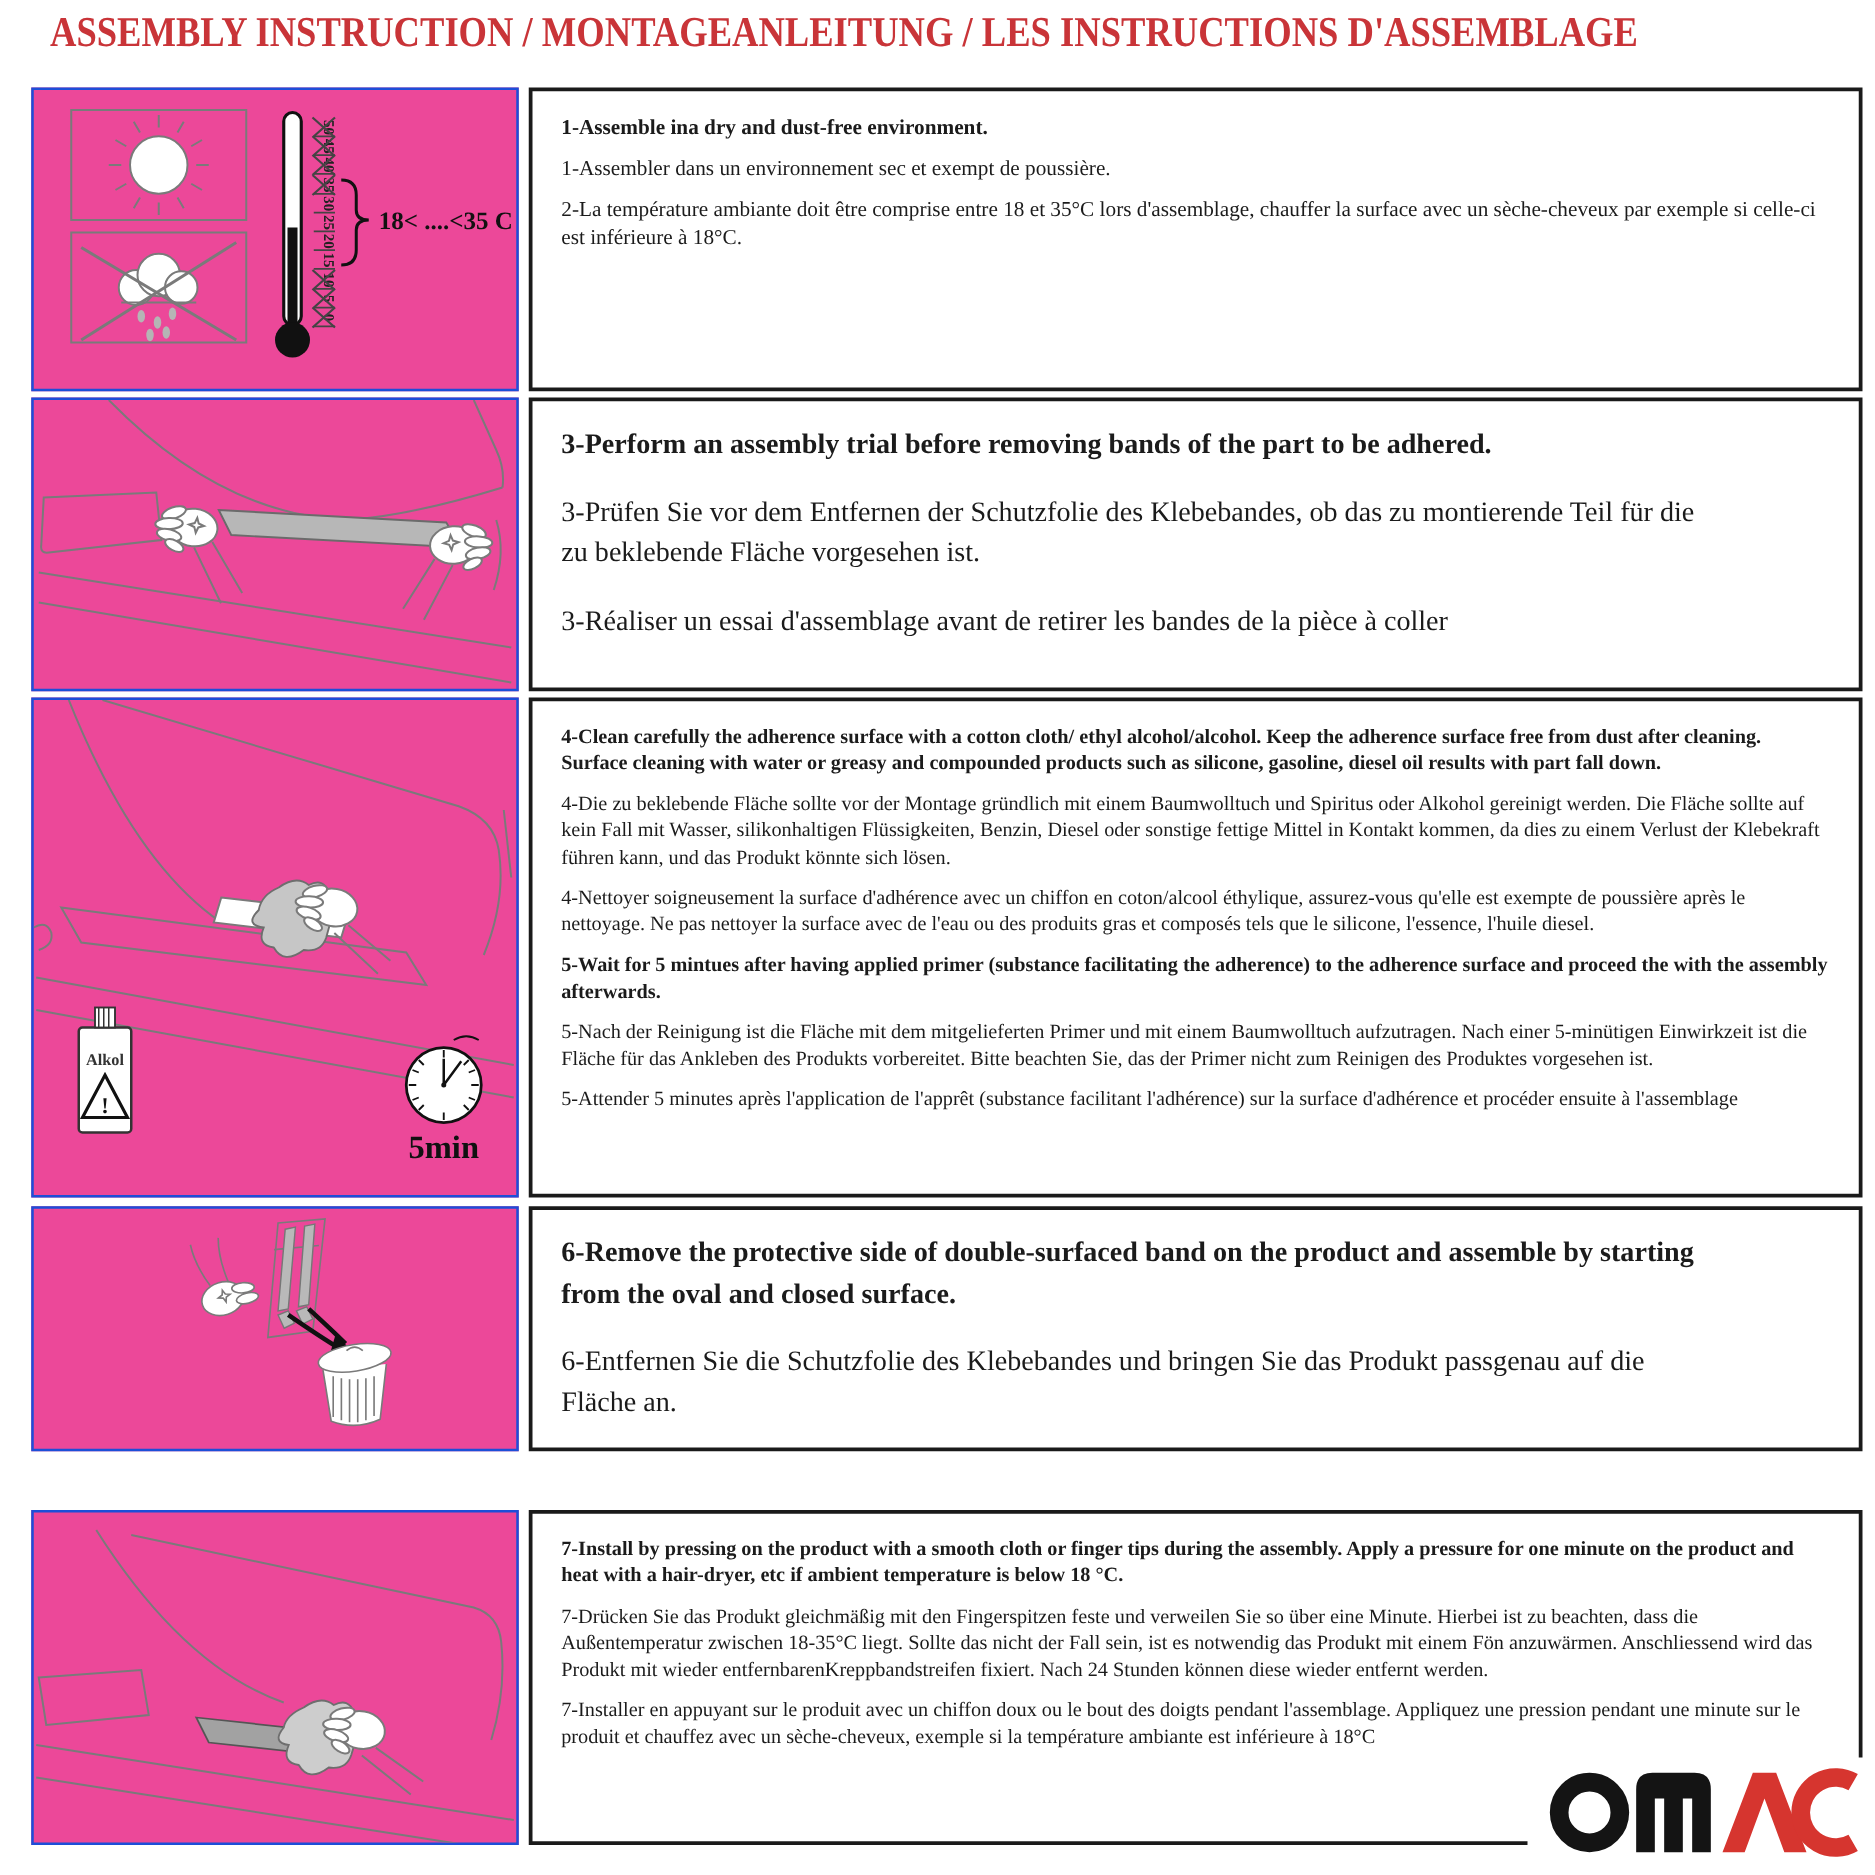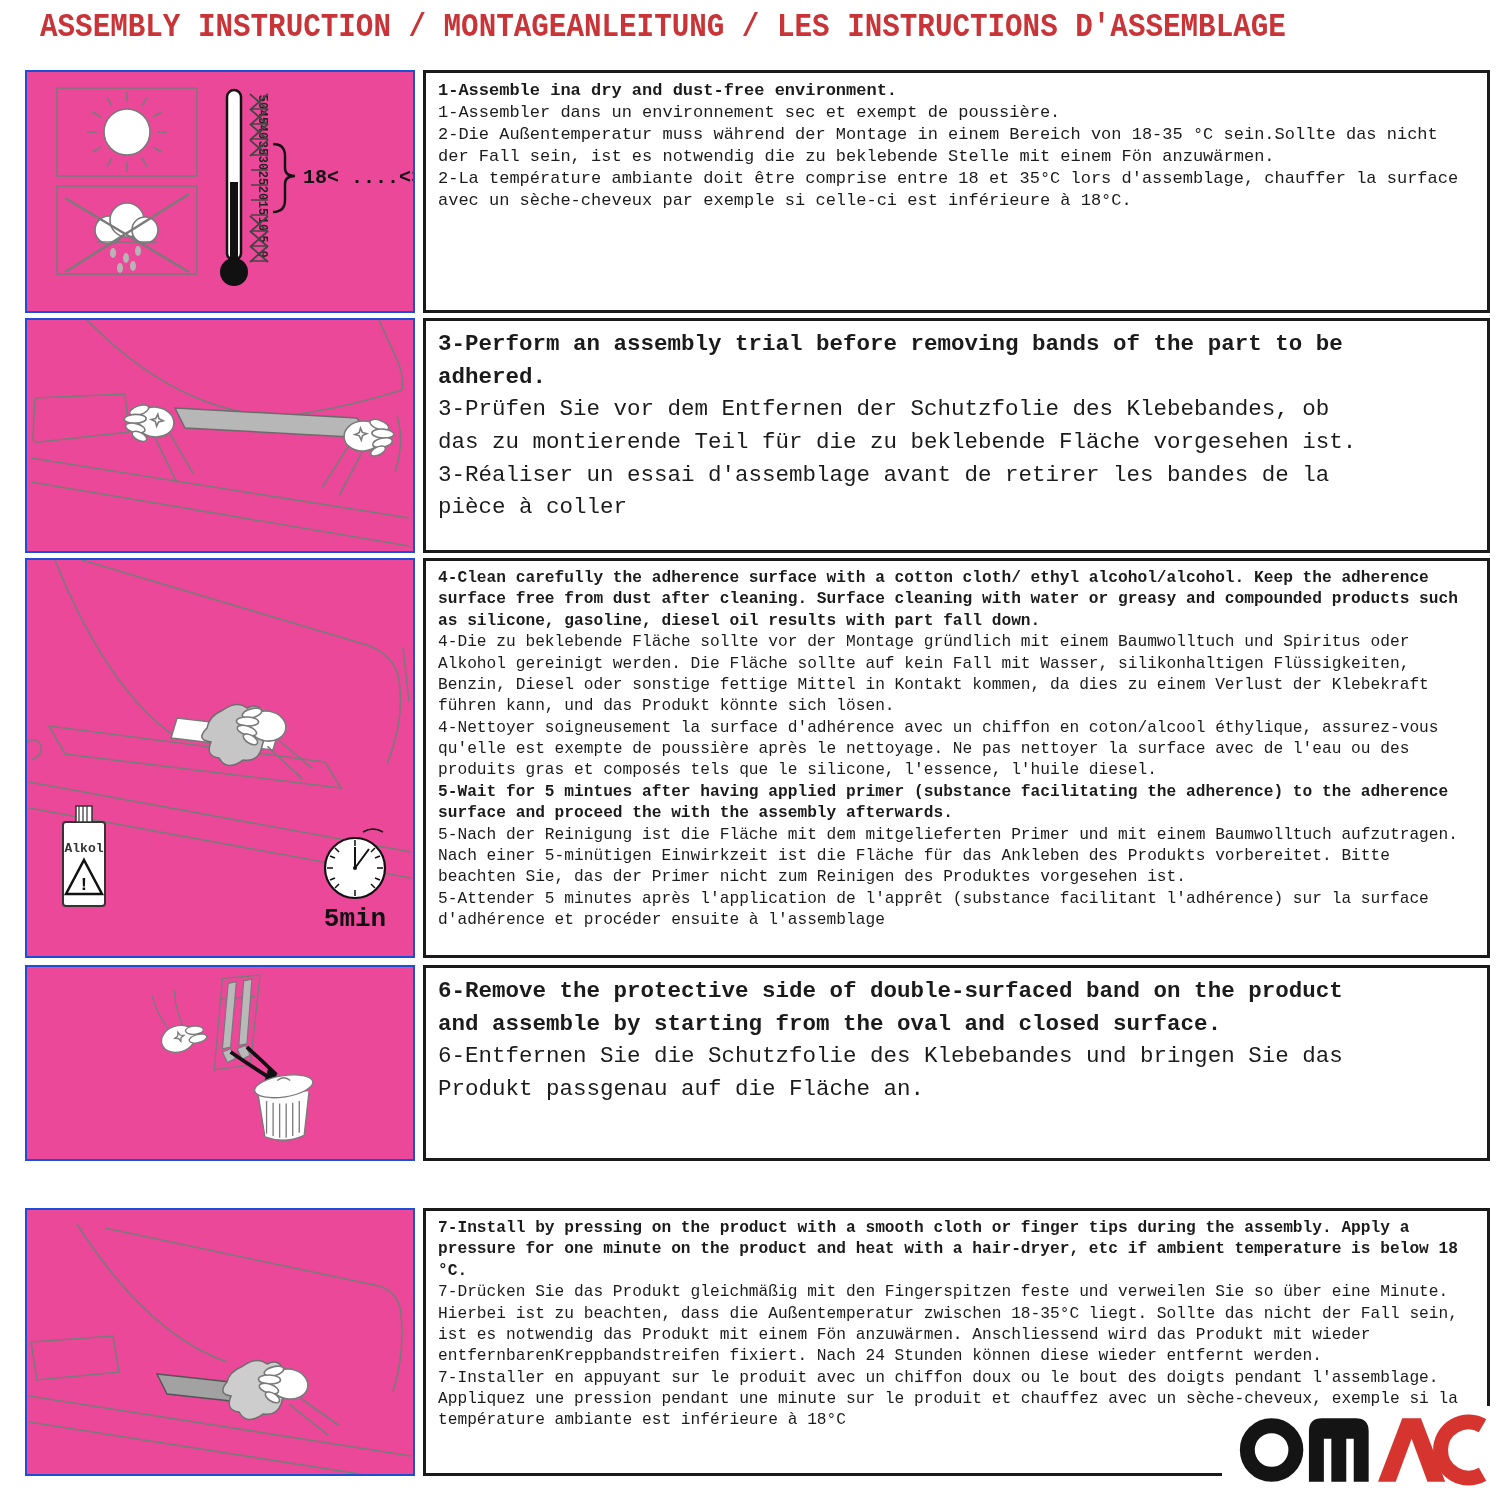--- a/index.html
+++ b/index.html
@@ -1,27 +1,27 @@
 <!DOCTYPE html>
 <html><head>
 <meta charset="utf-8">
 <style>
   *{box-sizing:border-box}
   html,body{margin:0;padding:0;background:#ffffff}
   .page{position:relative;width:1500px;height:1500px;background:#fff;
-        font-family:Liberation Mono, monospace;color:#1b1b1b;overflow:hidden}
+        font-family:Liberation Serif, serif;color:#1b1b1b;overflow:hidden}
   .title{position:absolute;left:40px;top:8px;margin:0;font-size:34px;font-weight:bold;
          color:#c93438;white-space:nowrap;transform:scaleX(.86);transform-origin:left top}
   .row{position:absolute;left:0;width:100%}
   .imgbox{position:absolute;left:25px;top:0;width:390px;height:100%;
           border:2px solid #1d4ed8;background:#ec4899}
   .imgbox svg{display:block;width:100%;height:100%}
   .textbox{position:absolute;left:423px;top:0;width:1067px;height:100%;
            border:3px solid #1a1a1a;background:#fff;padding:7px 12px}
-  .textbox p{margin:0}
+  .textbox p{margin:11px}
   .b{font-weight:bold}
   .gap{margin-top:23px}
   .fs1{font-size:17px;line-height:1.3}
   .fs3{font-size:16.2px;line-height:1.32}
   .big{font-size:22.5px;line-height:1.45;display:flex;flex-direction:column;
        justify-content:flex-start;padding-right:110px}
   .r1{top:70px;height:243px}
   .r2{top:318px;height:235px}
   .r3{top:558px;height:400px}
   .r4{top:965px;height:196px}
@@ -85,21 +85,20 @@
             <path d="M223 144L241 160M223 160L241 144 M223 159L241 175M223 175L241 159 M223 174L241 190M223 190L241 174"></path>
           </g>
           <path d="M246 72 Q258 72 258 84 L258 96 Q258 104 268 104 Q258 104 258 112 L258 128 Q258 140 246 140" fill="none" stroke="#111" stroke-width="2.4"></path>
           <text x="276" y="111" font-size="20" font-weight="bold" fill="#111">18&lt; ....&lt;35 C</text>
         </g>
       </svg>
     </div>
     <div class="textbox fs1">
       <p class="b">1-Assemble ina dry and dust-free environment.</p>
       <p>1-Assembler dans un environnement sec et exempt de poussière.</p>
-      <p>2-Die Außentemperatur muss während der Montage in einem Bereich von 18-35 °C  sein.Sollte das nicht der Fall sein, ist es notwendig die zu beklebende Stelle mit einem Fön anzuwärmen.</p>
       <p>2-La température ambiante doit être comprise entre 18 et 35°C lors d'assemblage, chauffer la surface avec un sèche-cheveux par exemple si celle-ci est inférieure à 18°C.</p>
     </div>
   </section>
 
   <section class="row r2">
     <div class="imgbox">
       <svg viewBox="0 0 386 231">
         <g class="line">
           <path d="M60 0 Q150 92 250 96 Q300 93 375 70"></path>
           <path d="M352 0 L370 40 Q377 55 375 70"></path>

